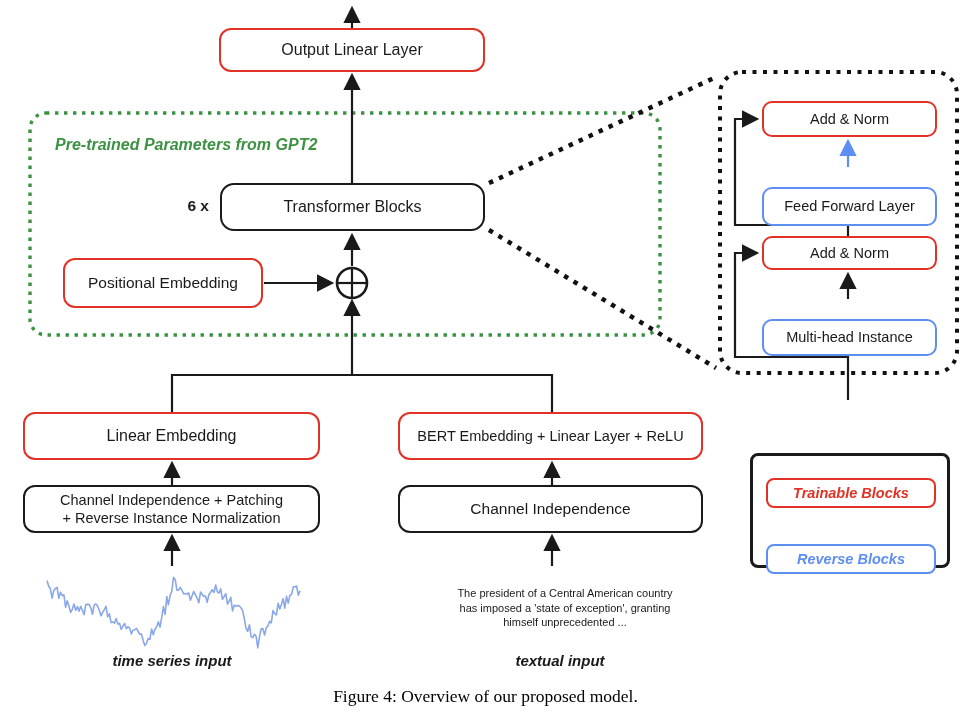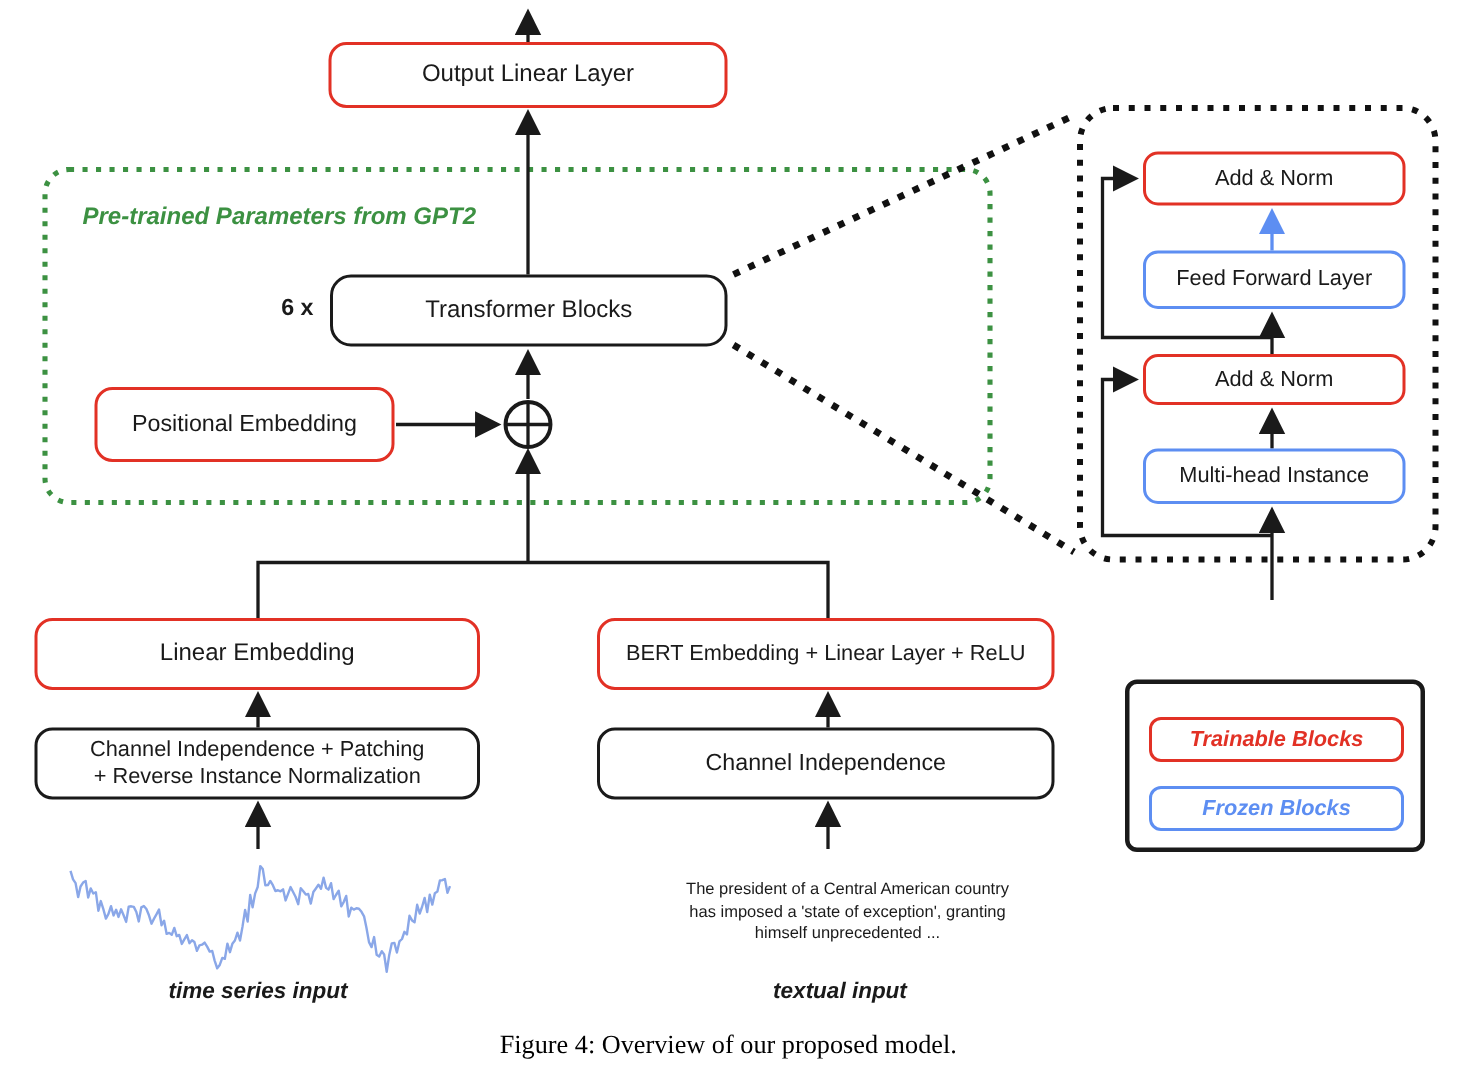--- a/index.html
+++ b/index.html
@@ -7,21 +7,21 @@
     position:relative;width:971px;height:727px;background:#ffffff;overflow:hidden;
     font-family:"Liberation Sans","DejaVu Sans",sans-serif;color:#1a1a1a;
   }
   #connectors{position:absolute;left:0;top:0;pointer-events:none;}
   .node{
     position:absolute;display:flex;align-items:center;justify-content:center;
     text-align:center;background:#ffffff;box-sizing:border-box;
     font-size:16px;line-height:1.25;border-radius:12px;border:2.5px solid #1a1a1a;
   }
   .trainable{border-color:var(--trainable-red,#e23125);}
-  .frozen{border-color:var(--frozen-blue,#5d8ef2);}
+  .frozen{border-color:var(--frozen-blue,#5d8ef2);margin-top:20px;}
   .black-box{border-color:#1a1a1a;}
   .small-text{font-size:14.5px;}
   .detail-node{border-radius:10px;font-size:14.5px;border-width:2.4px;}
   .pretrained-label{
     position:absolute;left:55px;top:136px;color:var(--pretrained-green,#3c9142);
     font-weight:bold;font-style:italic;font-size:16px;
   }
   .repeat-label{position:absolute;left:173px;top:197px;width:36px;font-weight:bold;font-size:15.5px;text-align:right;}
   .io-label{position:absolute;font-weight:bold;font-style:italic;font-size:15px;text-align:center;width:220px;}
   .sample-text{position:absolute;left:405px;top:586px;width:320px;font-size:11px;line-height:1.32;text-align:center;background:transparent;}
@@ -150,19 +150,19 @@
   </div>
   <div class="node frozen detail-node" style="left:762px;top:299px;width:175px;height:37px;">
     <span>Multi-head Instance</span>
   </div>
 
   <div class="legend">
     <div class="node trainable badge badge-trainable">
       <span>Trainable Blocks</span>
     </div>
     <div class="node frozen badge badge-frozen">
-      <span>Frozen Blocks</span>
+      <span>Reverse Blocks</span>
     </div>
   </div>
 
   <div class="caption">Figure 4: Overview of our proposed model.</div>
 
 </div>
 
 </body></html>

